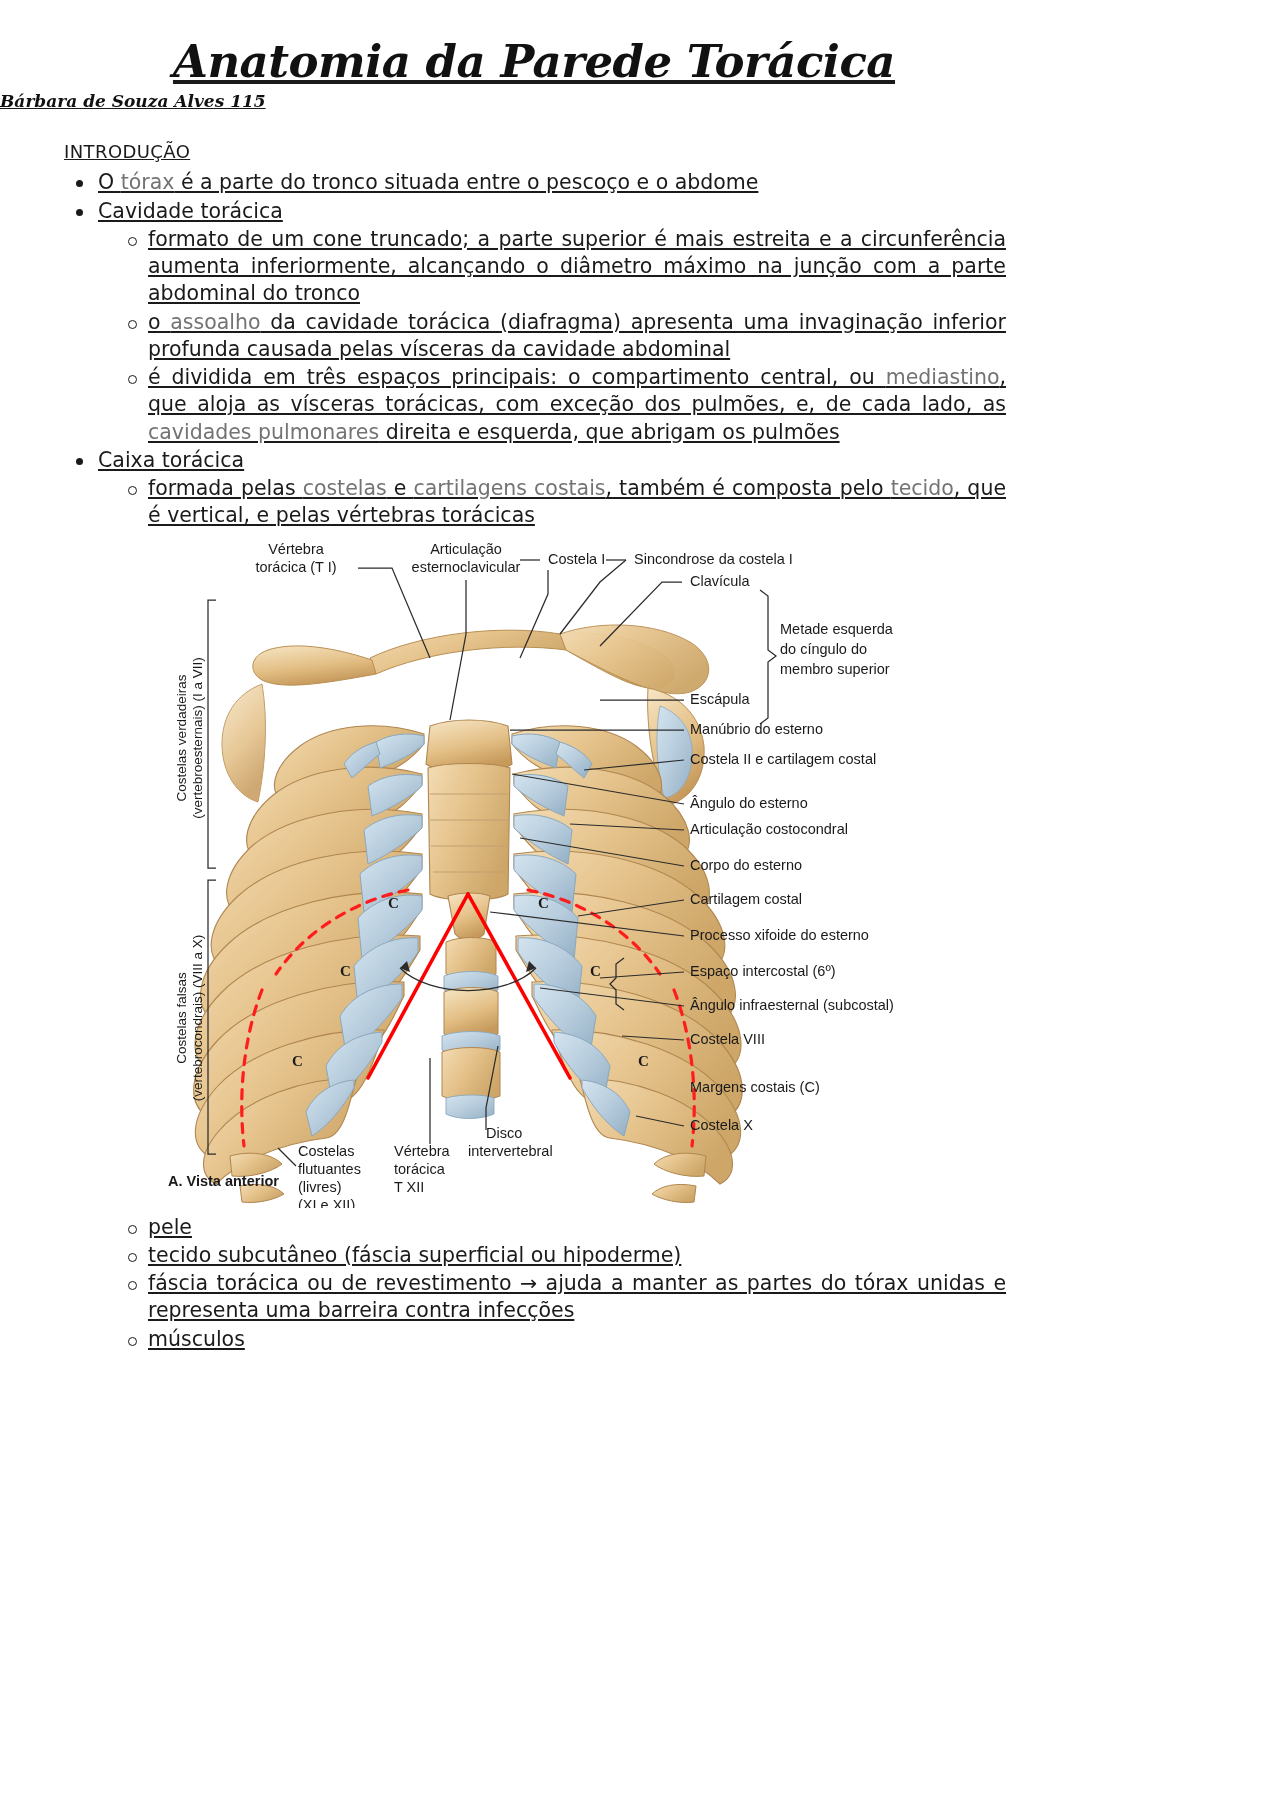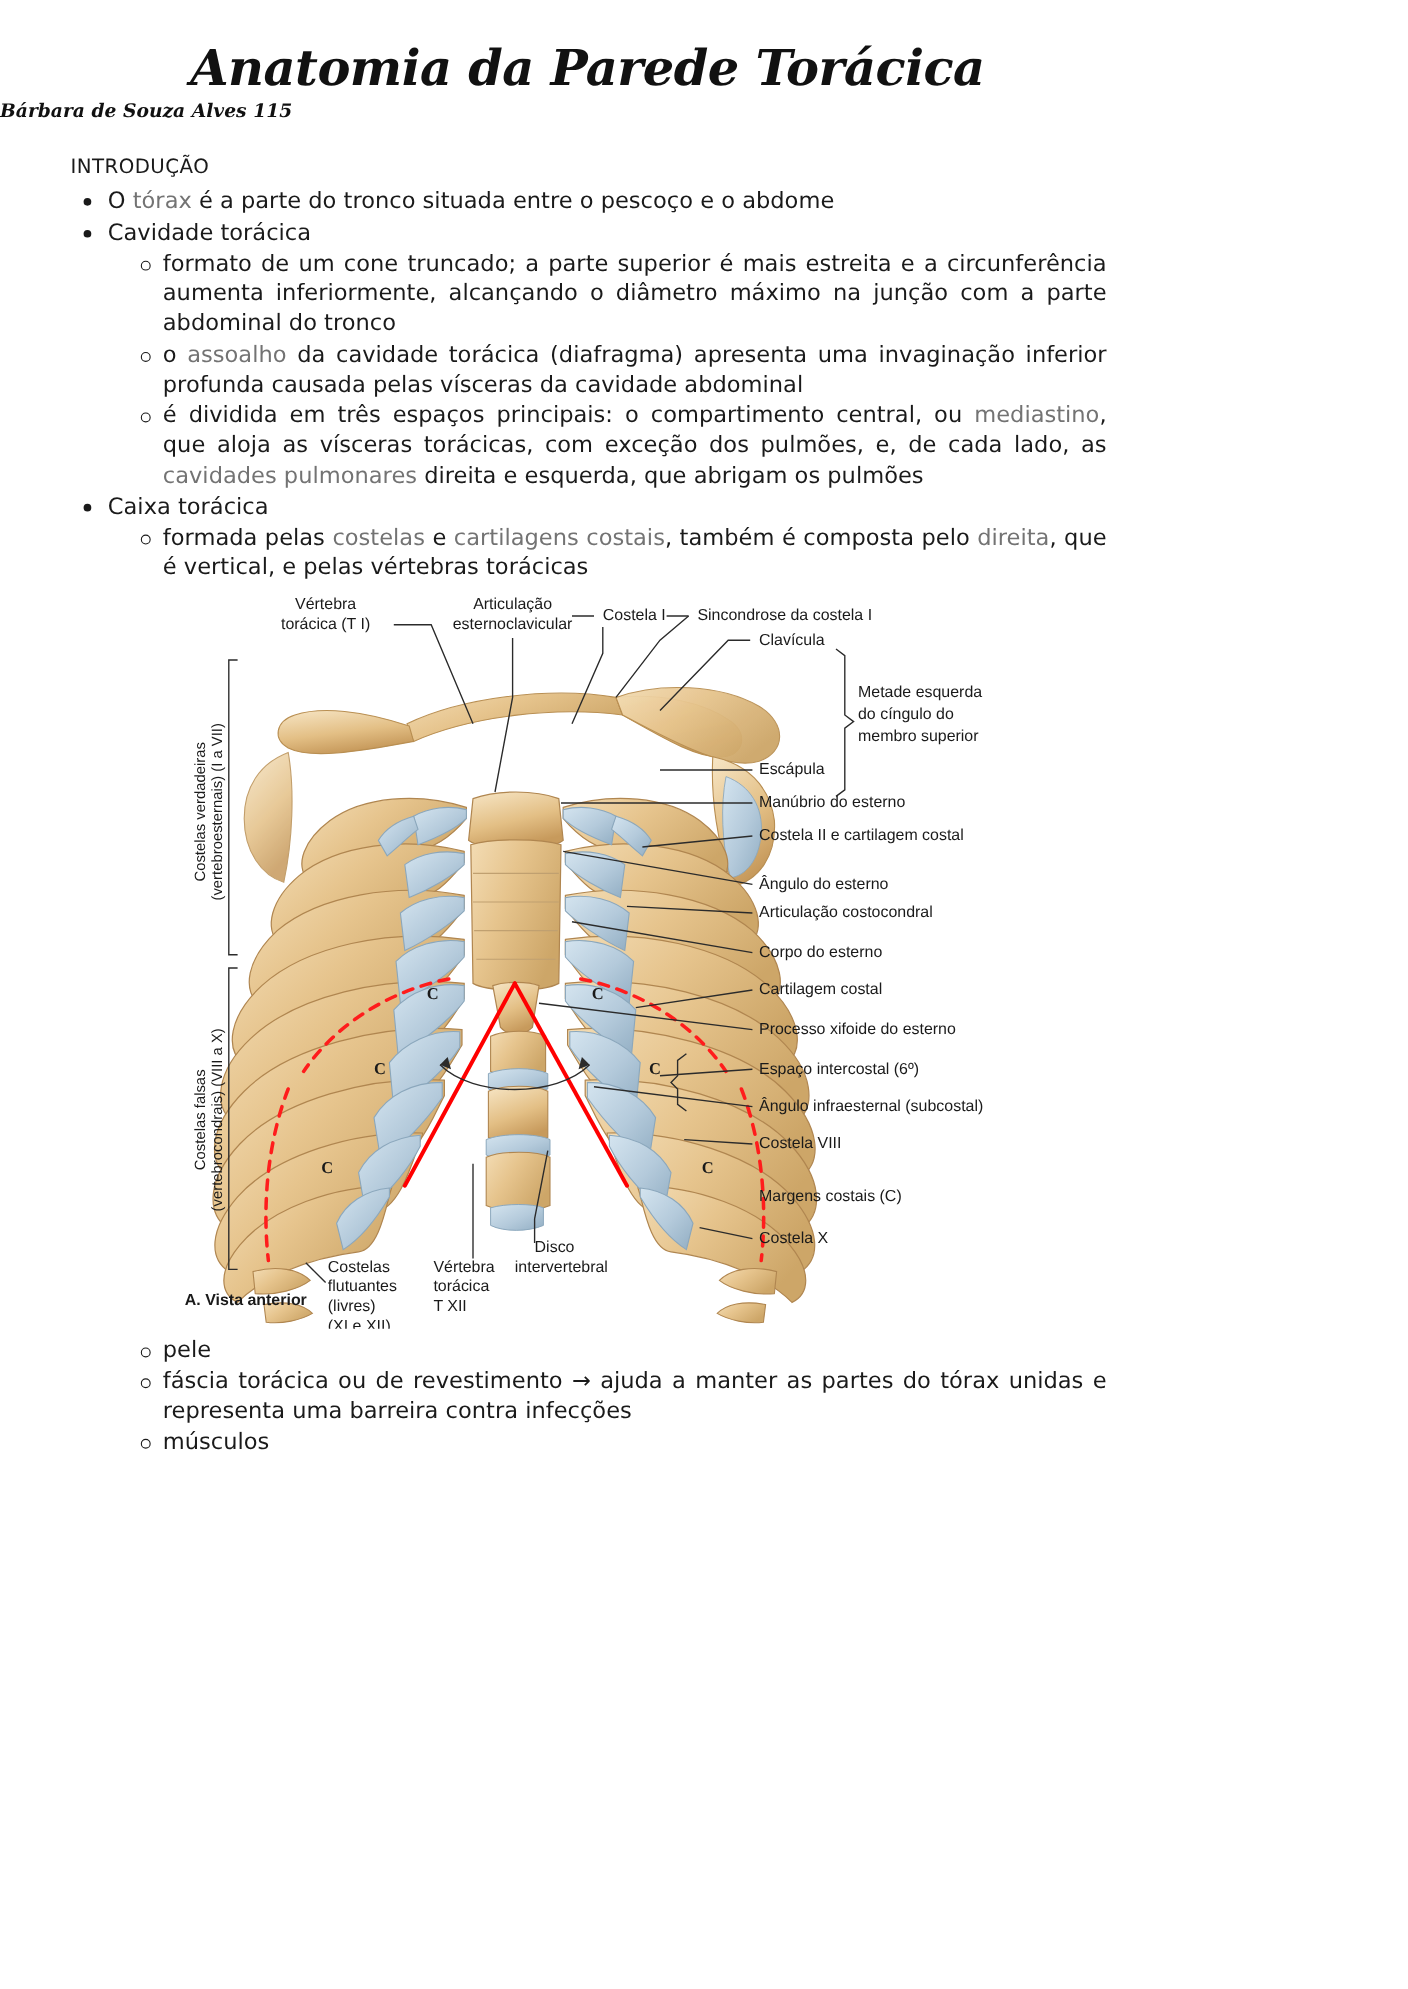--- a/index.html
+++ b/index.html
@@ -5,21 +5,21 @@
   * { box-sizing: border-box; }
   html, body { margin:0; padding:0; }
   body {
     width:1280px; height:1808px;
     background:#ffffff;
     font-family:"Liberation Sans", sans-serif;
     color:#1a1a1a;
     position:relative;
     overflow:hidden;
   }
-  .page { position:relative; width:1068px; height:1808px; padding:0; }
+  .page { position:relative; width:1068px; height:1808px; padding:0;text-decoration:underline; }
 
   
   .doc-title{
     text-align:center;
     font-family:"DejaVu Serif", serif;
     font-weight:700;
     font-style:italic;
     font-size:45px;
     letter-spacing:-0.5px;
     margin:0;
@@ -127,21 +127,21 @@
 
       <ul class="lvl2">
         <li class="b2">formato de um cone truncado; a parte superior é mais estreita e a circunferência aumenta inferiormente, alcançando o diâmetro máximo na junção com a parte abdominal do tronco</li>
         <li class="b2"><span>o </span><span class="red">assoalho</span><span> da cavidade torácica (diafragma) apresenta uma invaginação inferior profunda causada pelas vísceras da cavidade abdominal</span></li>
         <li class="b2"><span> é dividida em três espaços principais: o compartimento central, ou </span><span class="red">mediastino</span><span>, que aloja as vísceras torácicas, com exceção dos pulmões, e, de cada lado, as </span><span class="red">cavidades pulmonares</span><span> direita e esquerda, que abrigam os pulmões</span></li>
       </ul>
 
       <li class="b1">Caixa torácica</li>
 
       <ul class="lvl2">
-        <li class="b2"><span>formada pelas </span><span class="red">costelas</span><span> e </span><span class="red">cartilagens costais</span><span>, também é composta pelo </span><span class="red">direita</span><span>, que é vertical, e pelas vértebras torácicas</span></li>
+        <li class="b2"><span>formada pelas </span><span class="red">costelas</span><span> e </span><span class="red">cartilagens costais</span><span>, também é composta pelo </span><span class="red">tecido</span><span>, que é vertical, e pelas vértebras torácicas</span></li>
       </ul>
 
     </ul>
   </div>
 
   <div class="figure-wrap">
     <svg class="fig-svg" width="1280" height="670" viewBox="0 0 1280 670" xmlns="http://www.w3.org/2000/svg">
       <defs>
         <linearGradient id="boneG" x1="0" y1="0" x2="1" y2="0.6">
           <stop offset="0%" stop-color="#f3dcb4"></stop>
@@ -358,19 +358,20 @@
 
         <text class="dlabel-b" x="168" y="648">A. Vista anterior</text>
       </g>
     </svg>
   </div>
 
   <div class="content-bottom">
     <ul class="lvl1">
       <ul class="lvl2">
         <li class="b2">pele</li>
+        <li class="b2">tecido subcutâneo (fáscia superficial ou hipoderme)</li>
         <li class="b2">fáscia torácica ou de revestimento → ajuda a manter as partes do tórax unidas e representa uma barreira contra infecções</li>
         <li class="b2">músculos</li>
       </ul>
     </ul>
   </div>
 
 </div>
 
 </body></html>

